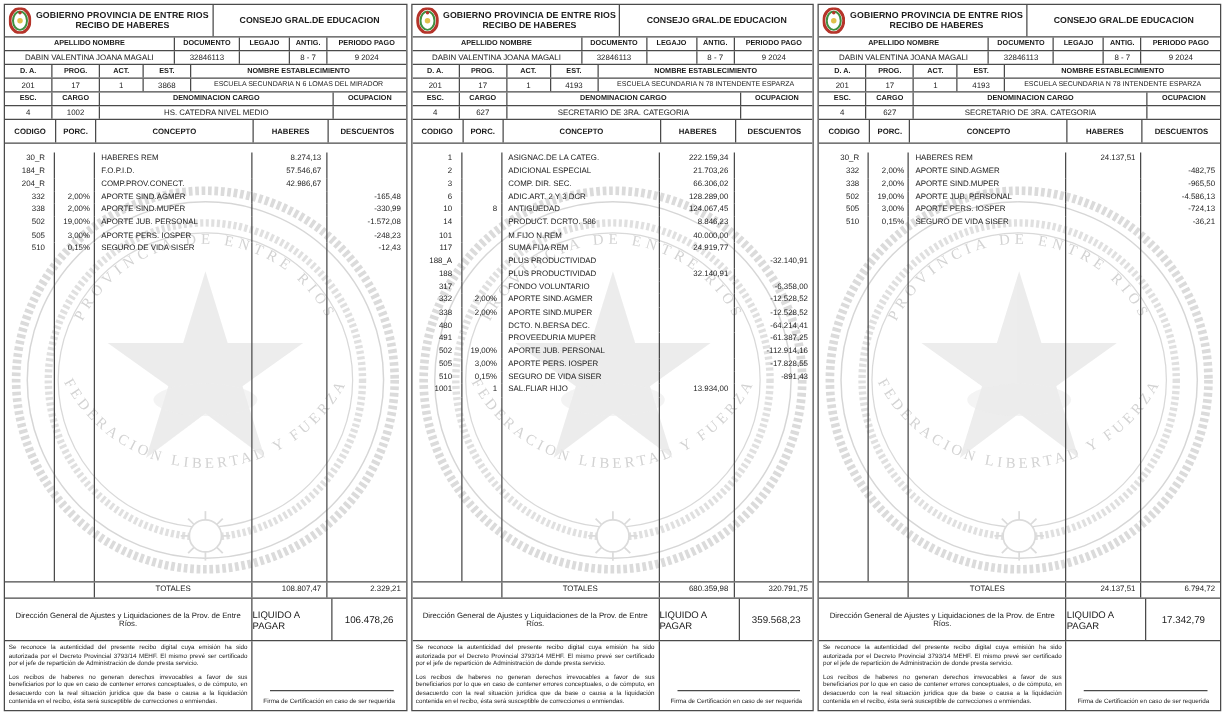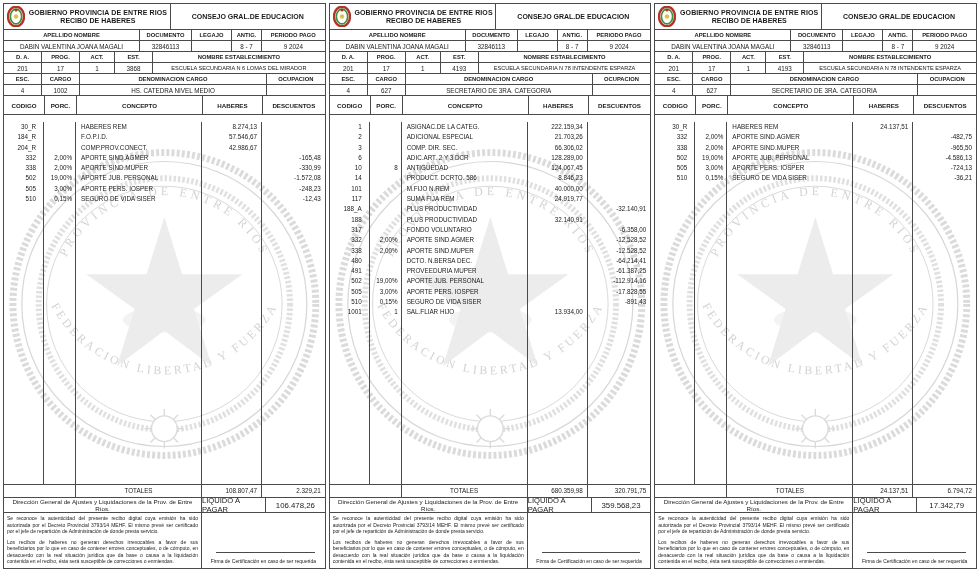--- a/index.html
+++ b/index.html
@@ -38,21 +38,21 @@
   .c-porc { width: 32px; text-align: right; padding-right: 3px; border-right: 1px solid #4a4a4a; }
   .c-concepto { width: 126px; text-align: left; padding-left: 5px; border-right: 1px solid #4a4a4a; }
   .c-haberes { width: 60px; text-align: right; padding-right: 4px; border-right: 1px solid #4a4a4a; }
   .c-desc { flex: 1; text-align: right; padding-right: 4px; }
 
   
   .trow { display: flex; border-top: 1px solid #4a4a4a; height: 13px; position: relative; z-index: 1; background: transparent; }
   .trow .cell { line-height: 12px; }
   .t-left { width: 72px; border-right: 1px solid #4a4a4a; }
   .t-label { width: 126px; text-align: center; border-right: 1px solid #4a4a4a; font-size: 6.3px; }
-  .lrow { display: flex; border-top: 1px solid #4a4a4a; border-bottom: 1px solid #4a4a4a; height: 16px; position: relative; z-index: 1; }
+  .lrow { display: flex; border-top: 1px solid #4a4a4a; border-bottom: 1px solid #4a4a4a; height: 35px; position: relative; z-index: 1; }
   .l-dir { width: 198px; border-right: 1px solid #4a4a4a; display: flex; align-items: center; justify-content: center; font-size: 6.2px; text-align: center; padding: 0 6px; }
   .l-liq { width: 64px; border-right: 1px solid #4a4a4a; display: flex; align-items: center; justify-content: center; font-size: 7.6px; }
   .l-amt { flex: 1; display: flex; align-items: center; justify-content: center; font-size: 7.8px; }
 
   
   .frow { display: flex; height: 55px; position: relative; z-index: 1; }
   .f-left { width: 198px; border-right: 1px solid #4a4a4a; padding: 2px 3px; }
   .f-left p { font-size: 5px; line-height: 1.3; text-align: justify; margin-bottom: 4px; }
   .f-right { flex: 1; position: relative; }
   .sig-line { position: absolute; left: 14px; right: 10px; bottom: 15px; border-top: 1px solid #4a4a4a; }

